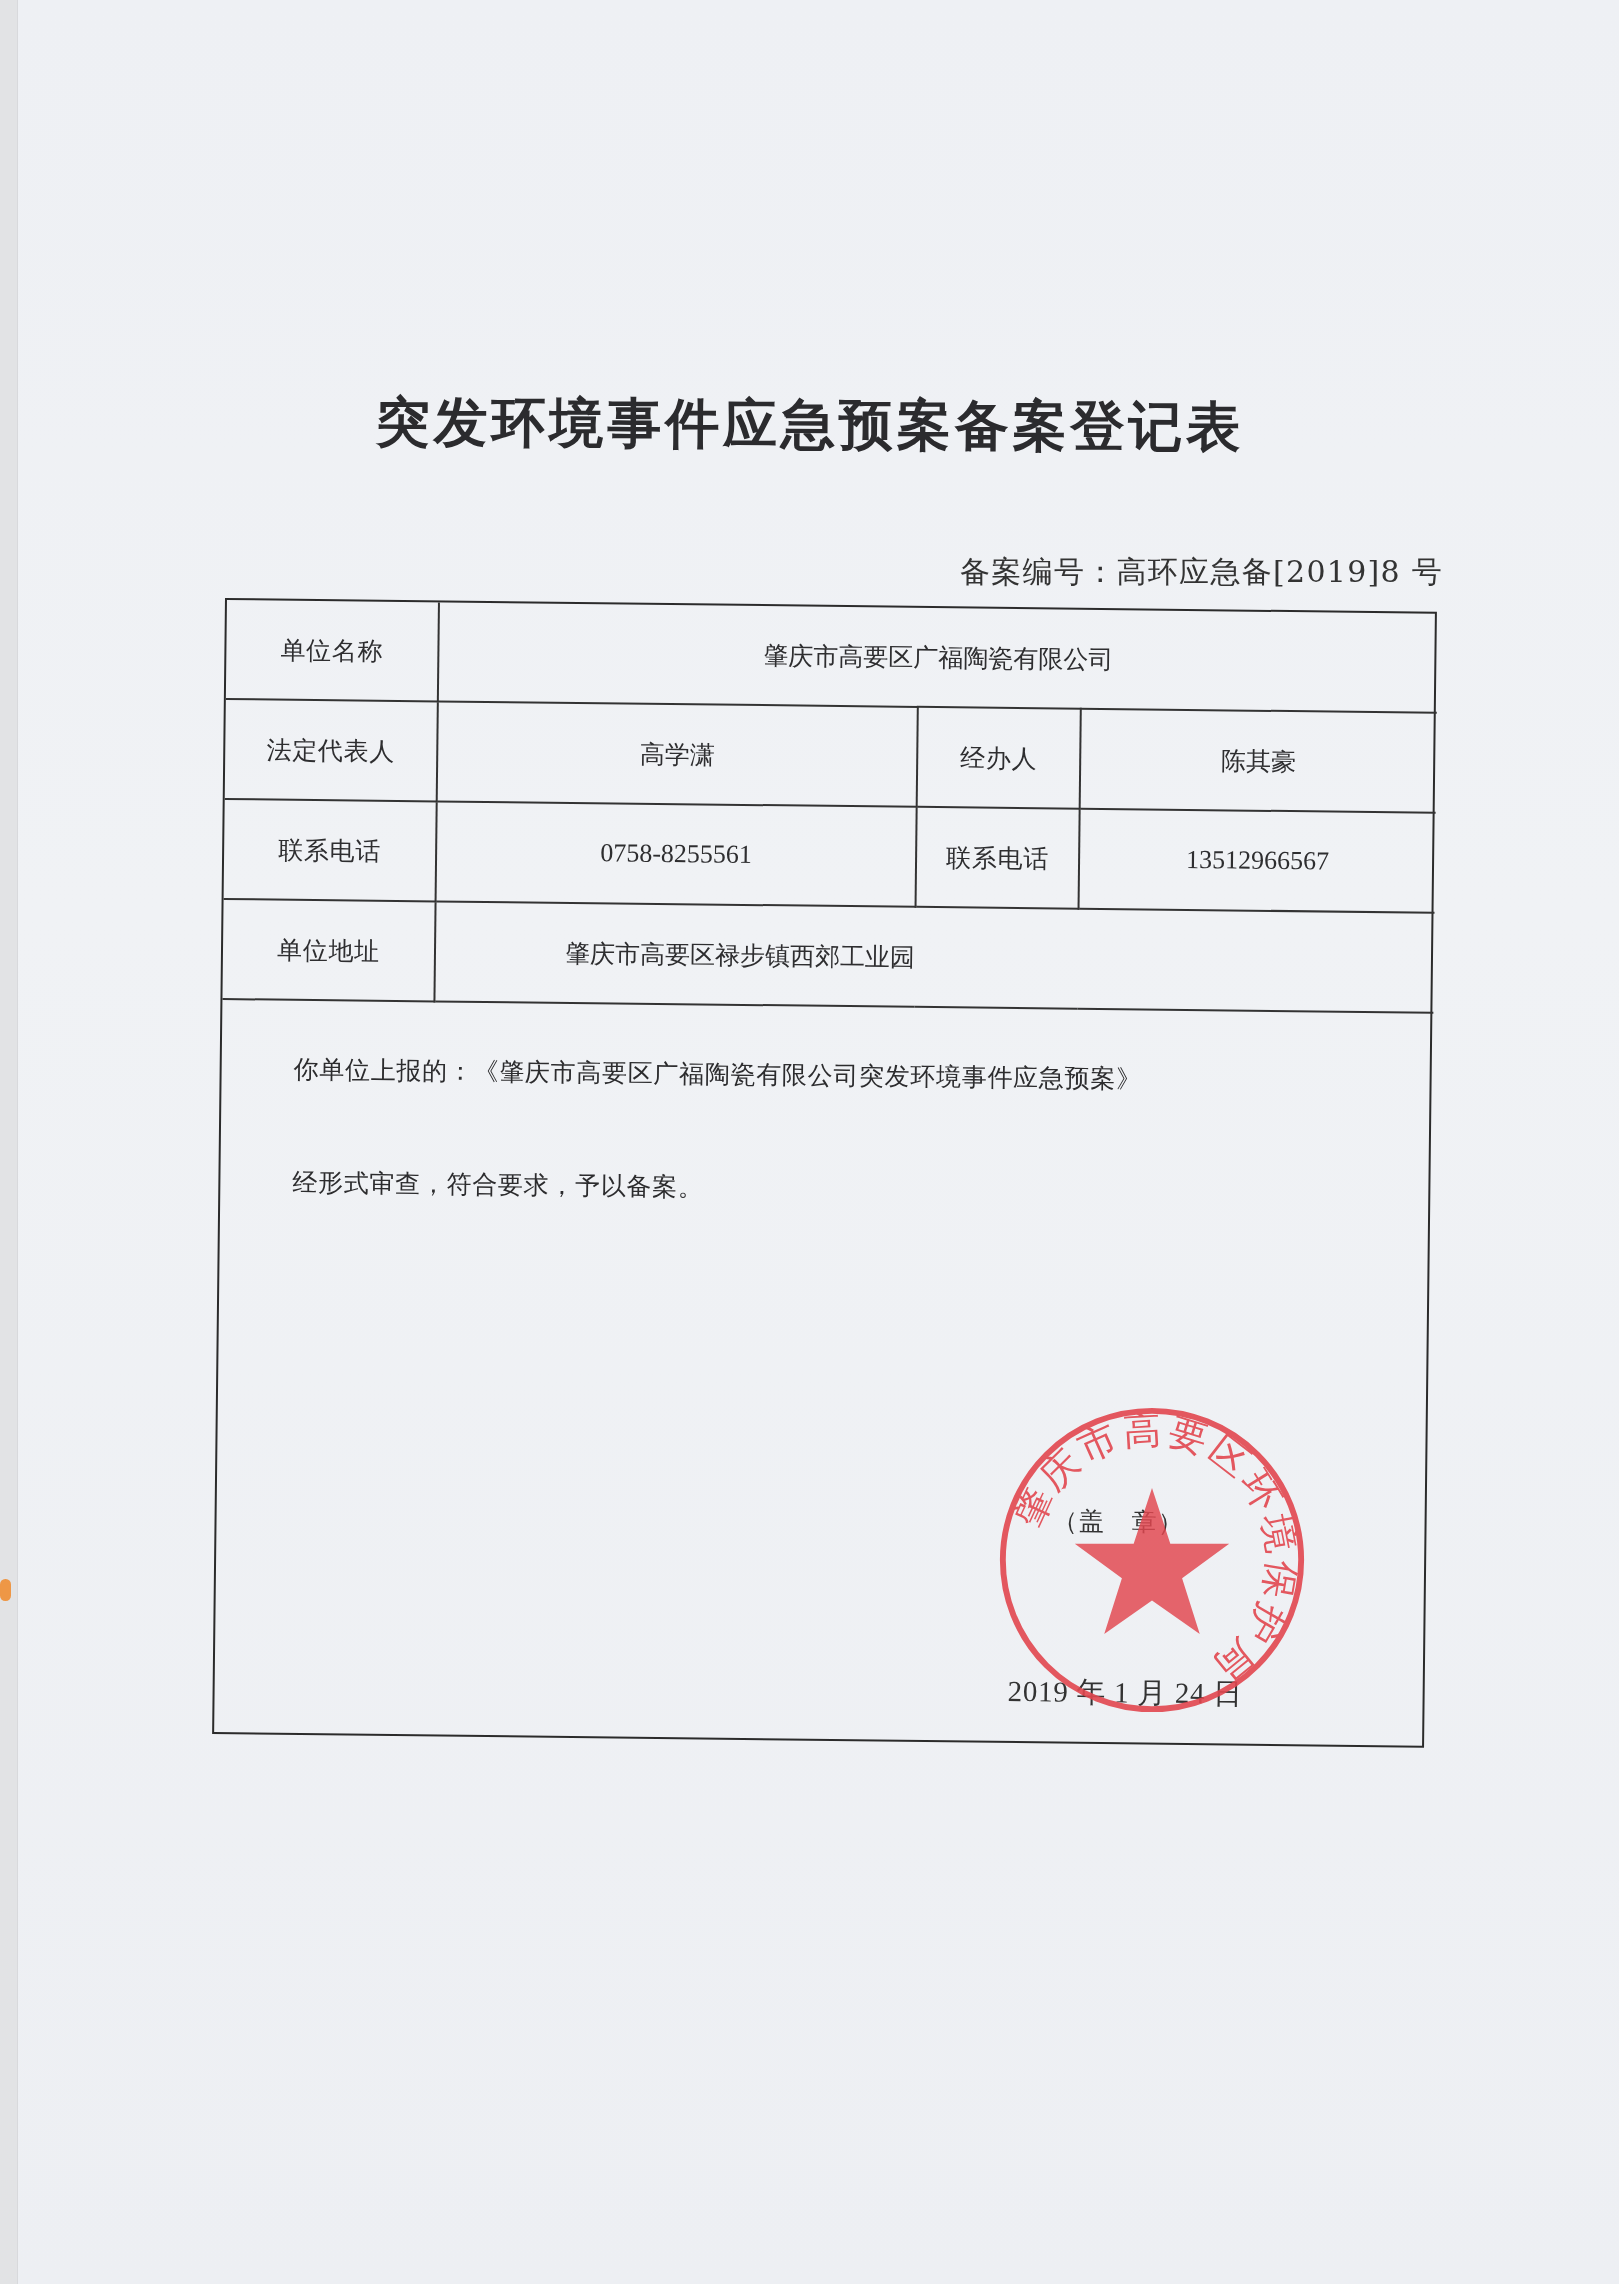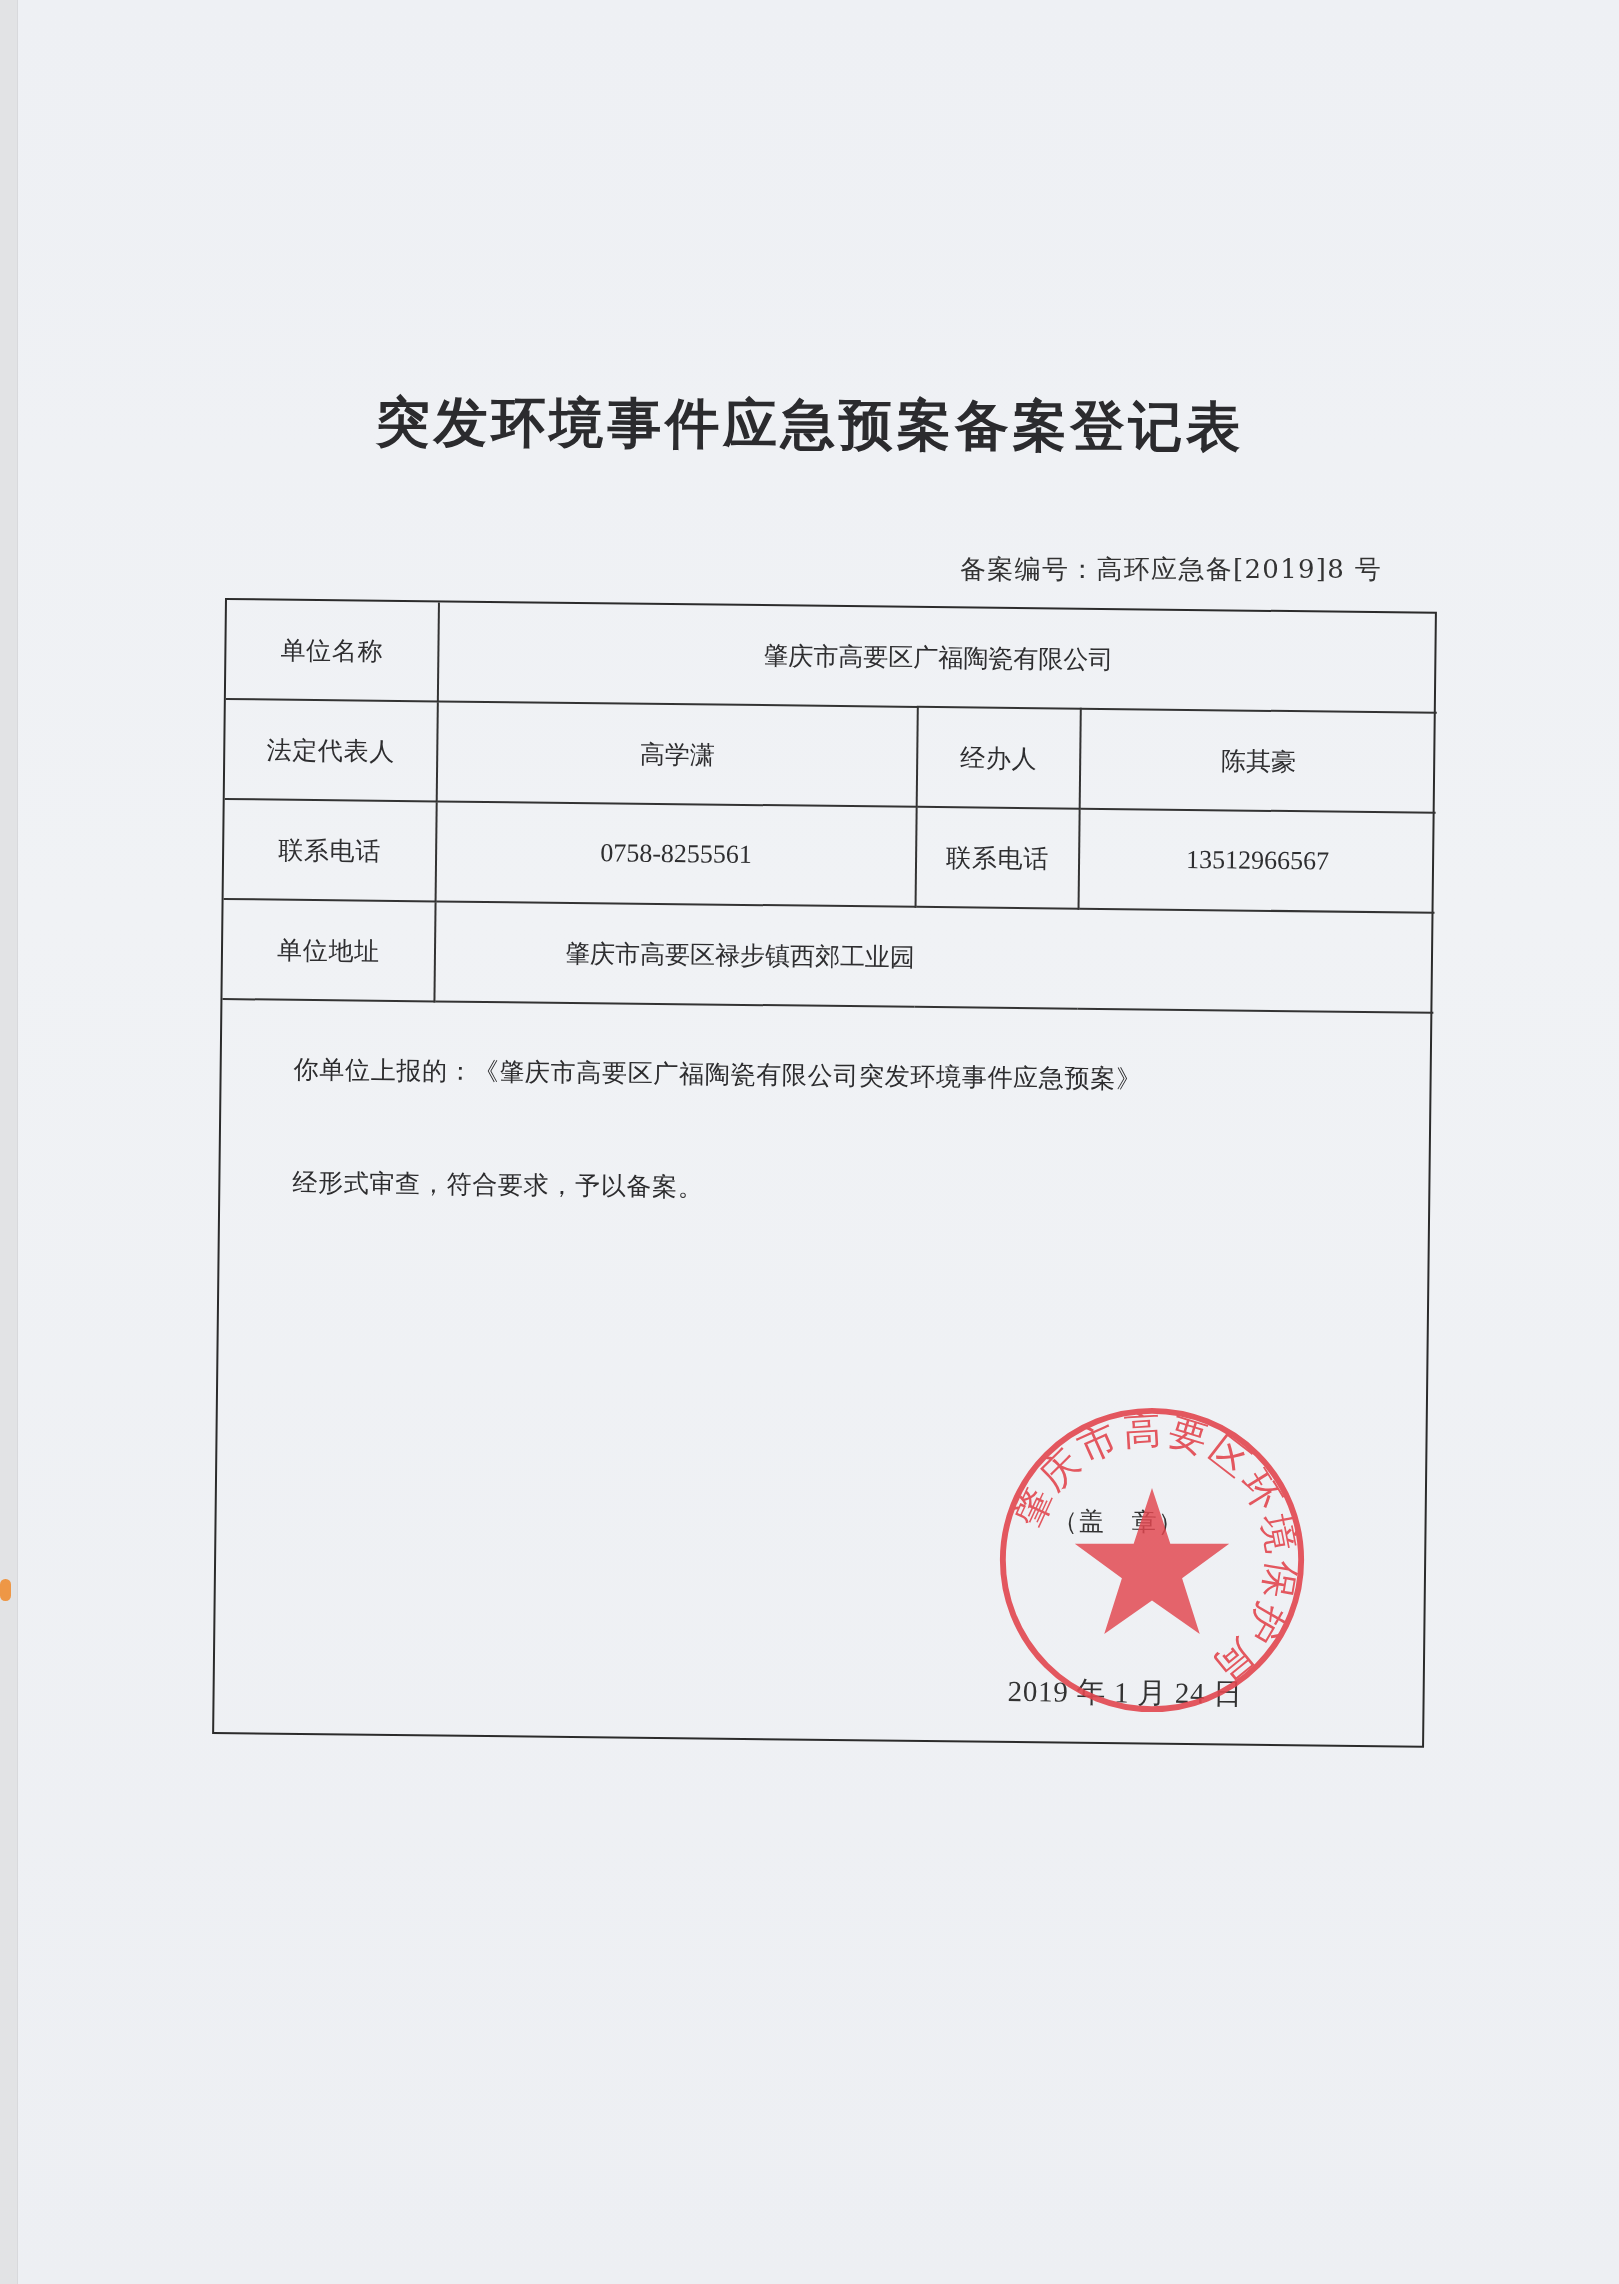--- a/index.html
+++ b/index.html
@@ -52,21 +52,21 @@
       font-size: 54px;
       font-weight: bold;
       letter-spacing: 3.9px;
       color: #2b2b2e;
       transform: rotate(0.35deg);
     }
     .record-no {
       position: absolute;
       left: 960px;
       top: 552px;
-      font-size: 26px;
+      font-size: 30px;
       color: #333;
       letter-spacing: 1.3px;
     }
     .form-frame {
       position: absolute;
       left: 225px;
       top: 598px;
       width: 1212px;
       height: 1136px;
       transform: rotate(0.65deg);

